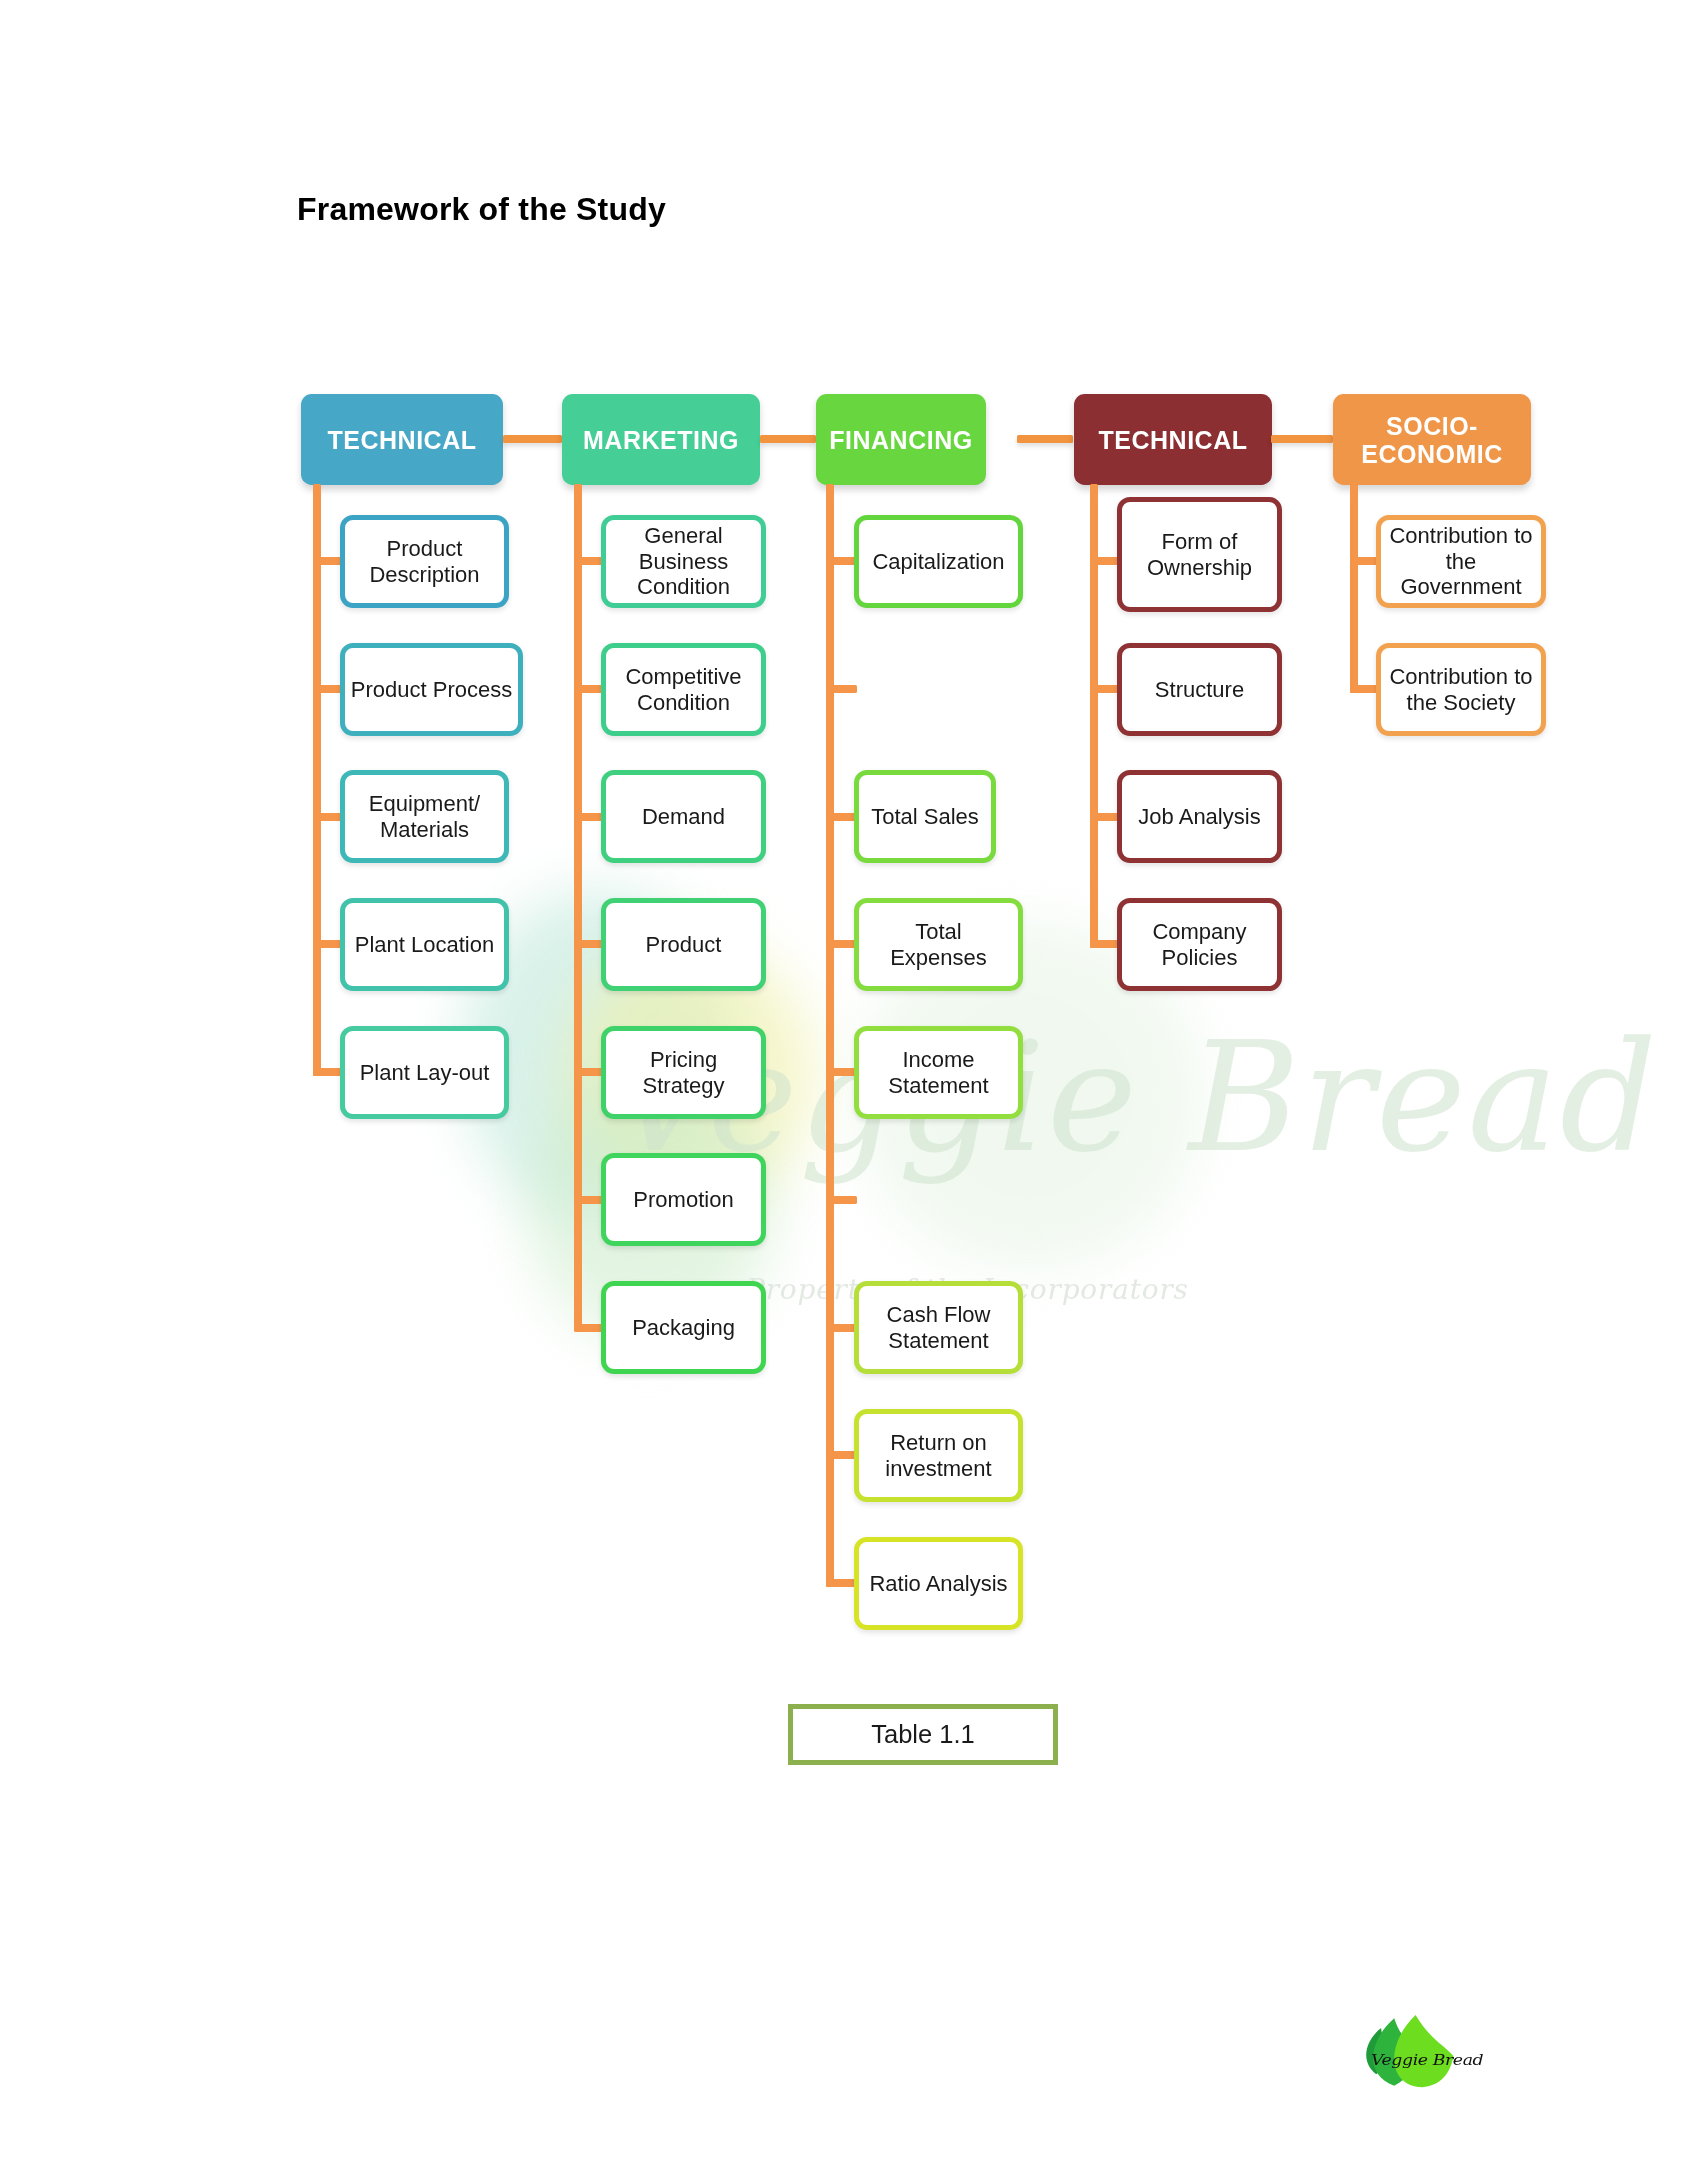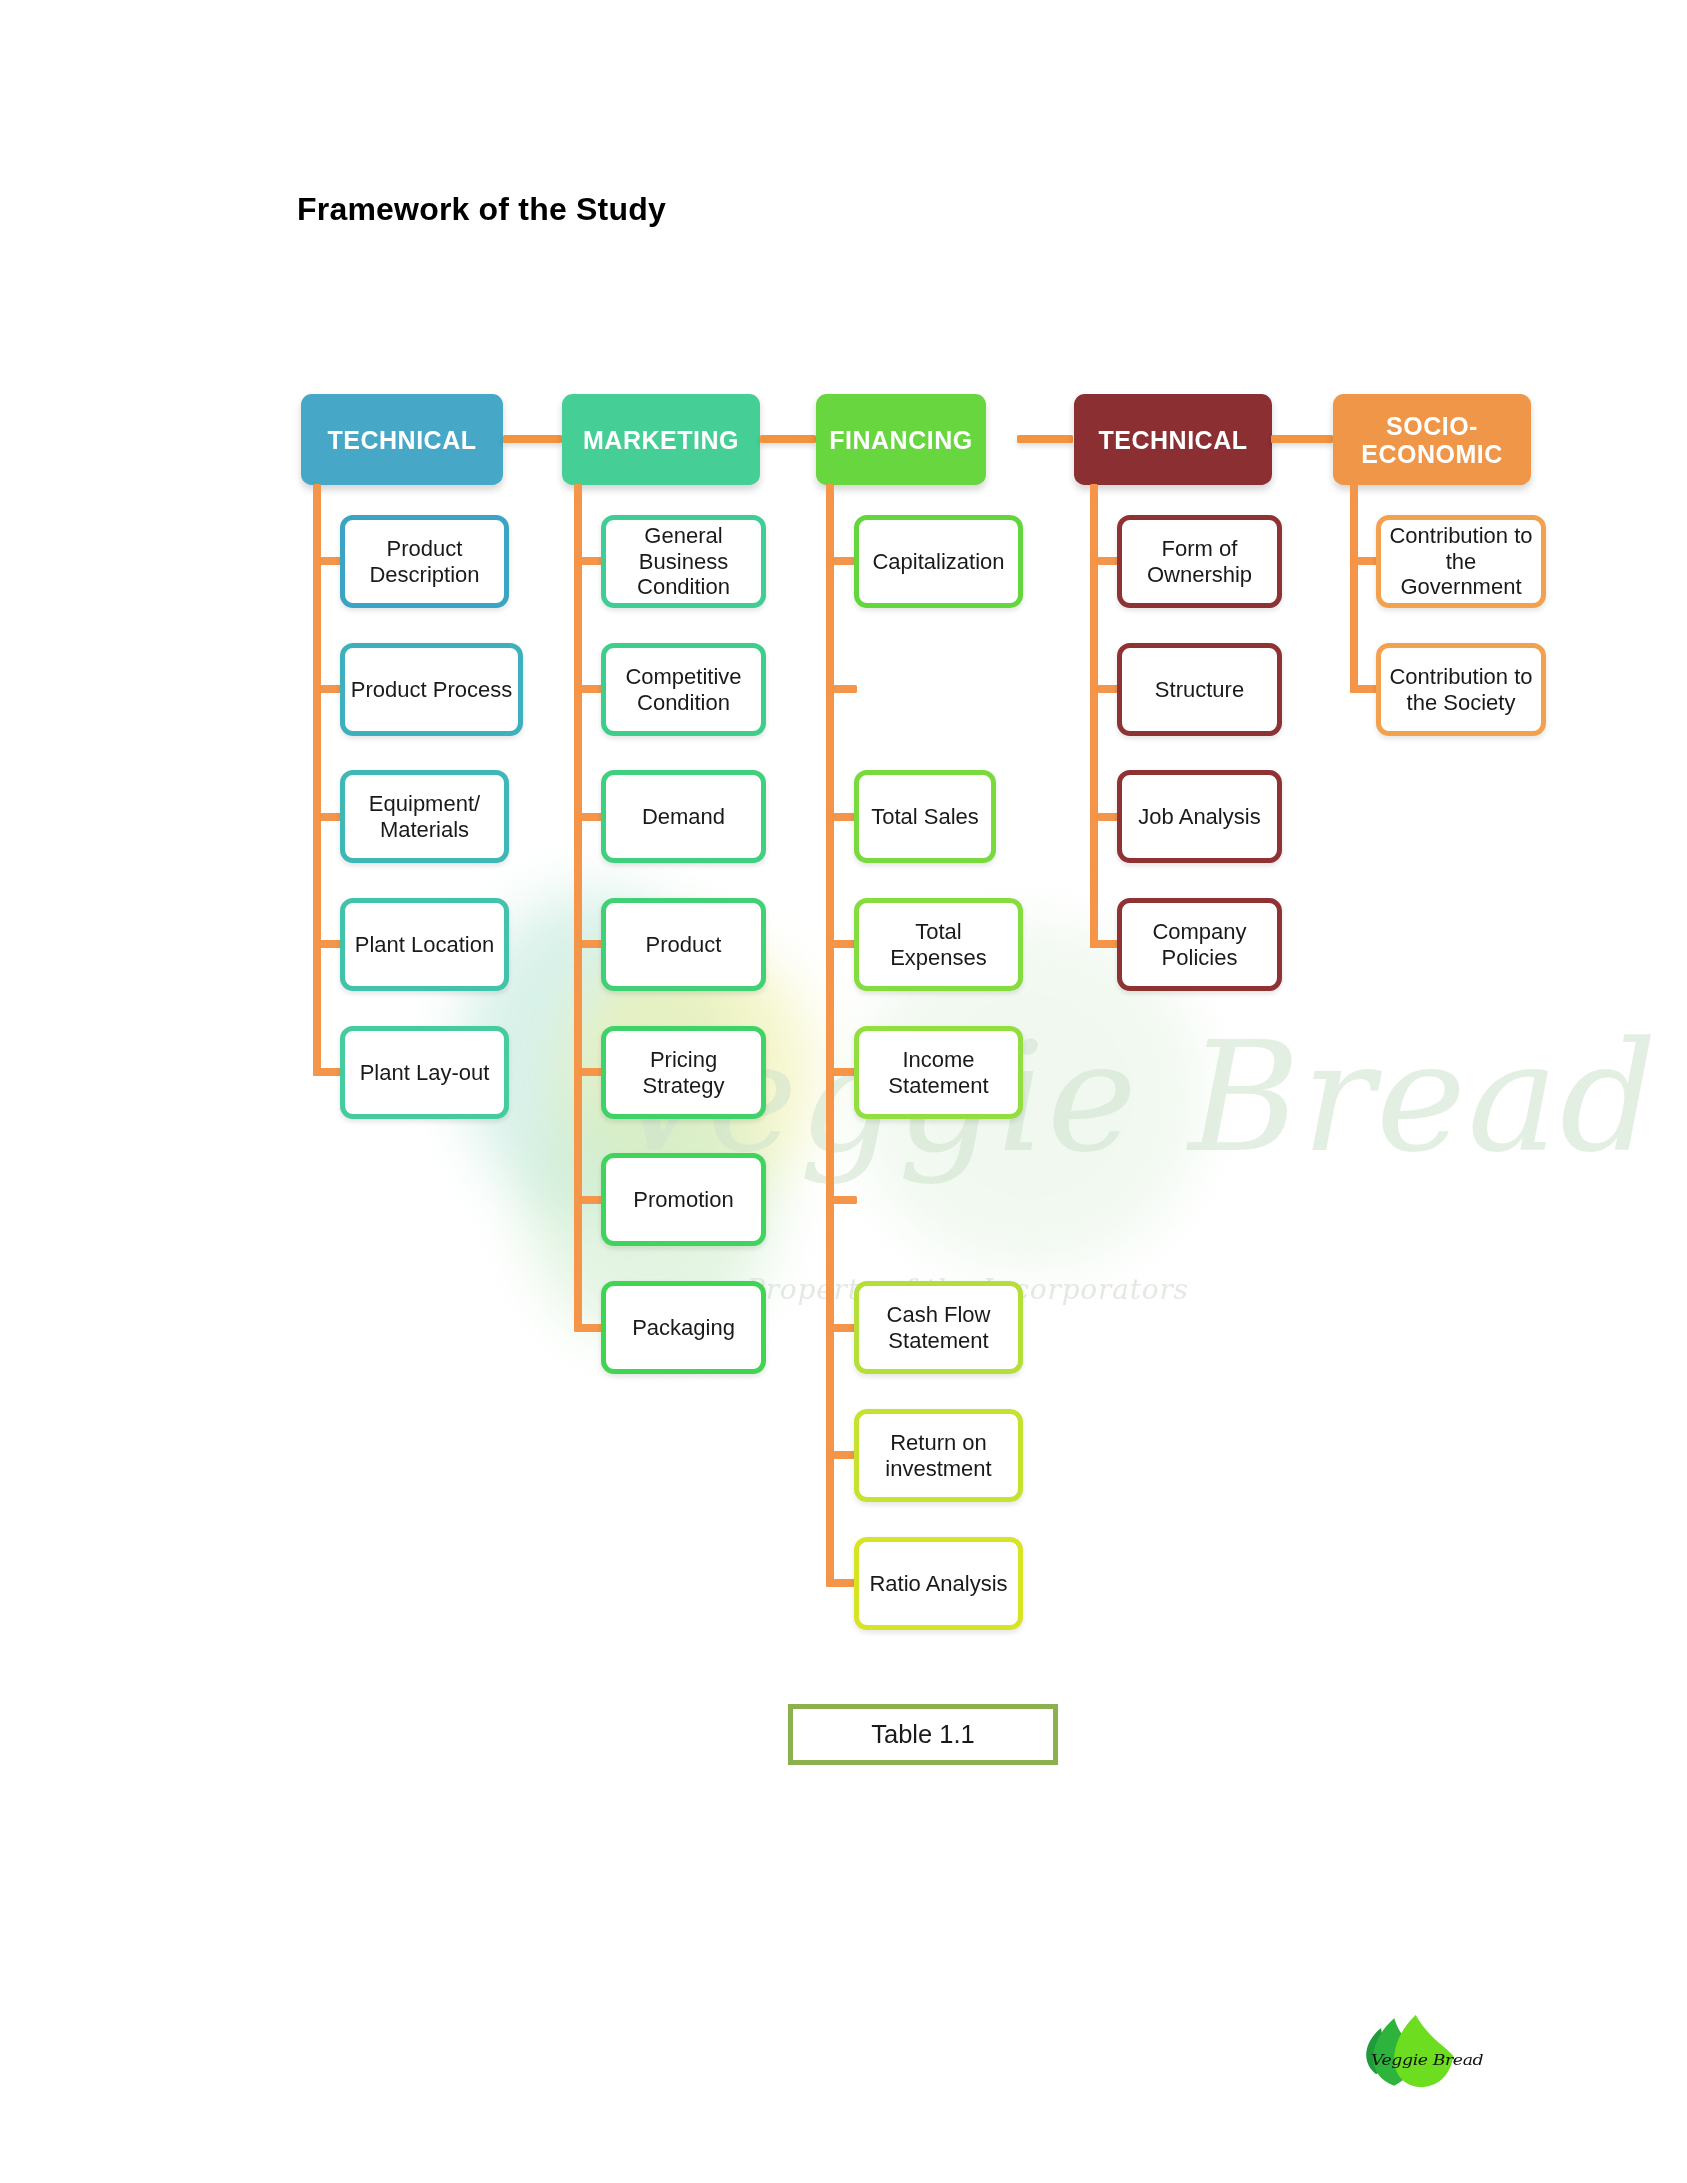--- a/index.html
+++ b/index.html
@@ -265,21 +265,21 @@
       <div class="stub" style="left: 826px; top: 1324px; width: 30.5px;"></div>
       <div class="item-box" style="left: 854px; top: 1281px; width: 169px; height: 93px; border-color: rgb(181, 223, 56);">Cash Flow Statement</div>
       <div class="stub" style="left: 826px; top: 1451px; width: 30.5px;"></div>
       <div class="item-box" style="left: 854px; top: 1409px; width: 169px; height: 93px; border-color: rgb(198, 226, 47);">Return on investment</div>
       <div class="stub" style="left: 826px; top: 1579px; width: 30.5px;"></div>
       <div class="item-box" style="left: 854px; top: 1537px; width: 169px; height: 93px; border-color: rgb(215, 228, 37);">Ratio Analysis</div>
       <div class="col-header" style="left: 1074px; top: 394px; width: 198px; height: 91px; background: rgb(139, 47, 50);">TECHNICAL</div>
       <div class="h-link" style="left: 1271px; top: 435px; width: 62px;"></div>
       <div class="v-spine" style="left: 1090px; top: 484px; height: 464px;"></div>
       <div class="stub" style="left: 1090px; top: 557px; width: 30.5px;"></div>
-      <div class="item-box" style="left: 1117px; top: 515px; width: 165px; height: 93px; border-color: rgb(143, 50, 52);">Form of Ownership</div>
+      <div class="item-box" style="left: 1117px; top: 497px; width: 165px; height: 115px; border-color: rgb(143, 50, 52);">Form of Ownership</div>
       <div class="stub" style="left: 1090px; top: 685px; width: 30.5px;"></div>
       <div class="item-box" style="left: 1117px; top: 643px; width: 165px; height: 93px; border-color: rgb(143, 50, 52);">Structure</div>
       <div class="stub" style="left: 1090px; top: 813px; width: 30.5px;"></div>
       <div class="item-box" style="left: 1117px; top: 770px; width: 165px; height: 93px; border-color: rgb(143, 50, 52);">Job Analysis</div>
       <div class="stub" style="left: 1090px; top: 940px; width: 30.5px;"></div>
       <div class="item-box" style="left: 1117px; top: 898px; width: 165px; height: 93px; border-color: rgb(143, 50, 52);">Company Policies</div>
       <div class="col-header" style="left: 1333px; top: 394px; width: 198px; height: 91px; background: rgb(240, 150, 72);">SOCIO- ECONOMIC</div>
       <div class="v-spine" style="left: 1350px; top: 484px; height: 209px;"></div>
       <div class="stub" style="left: 1350px; top: 557px; width: 30px;"></div>
       <div class="item-box" style="left: 1376px; top: 515px; width: 170px; height: 93px; border-color: rgb(242, 161, 79);">Contribution to the Government</div>

